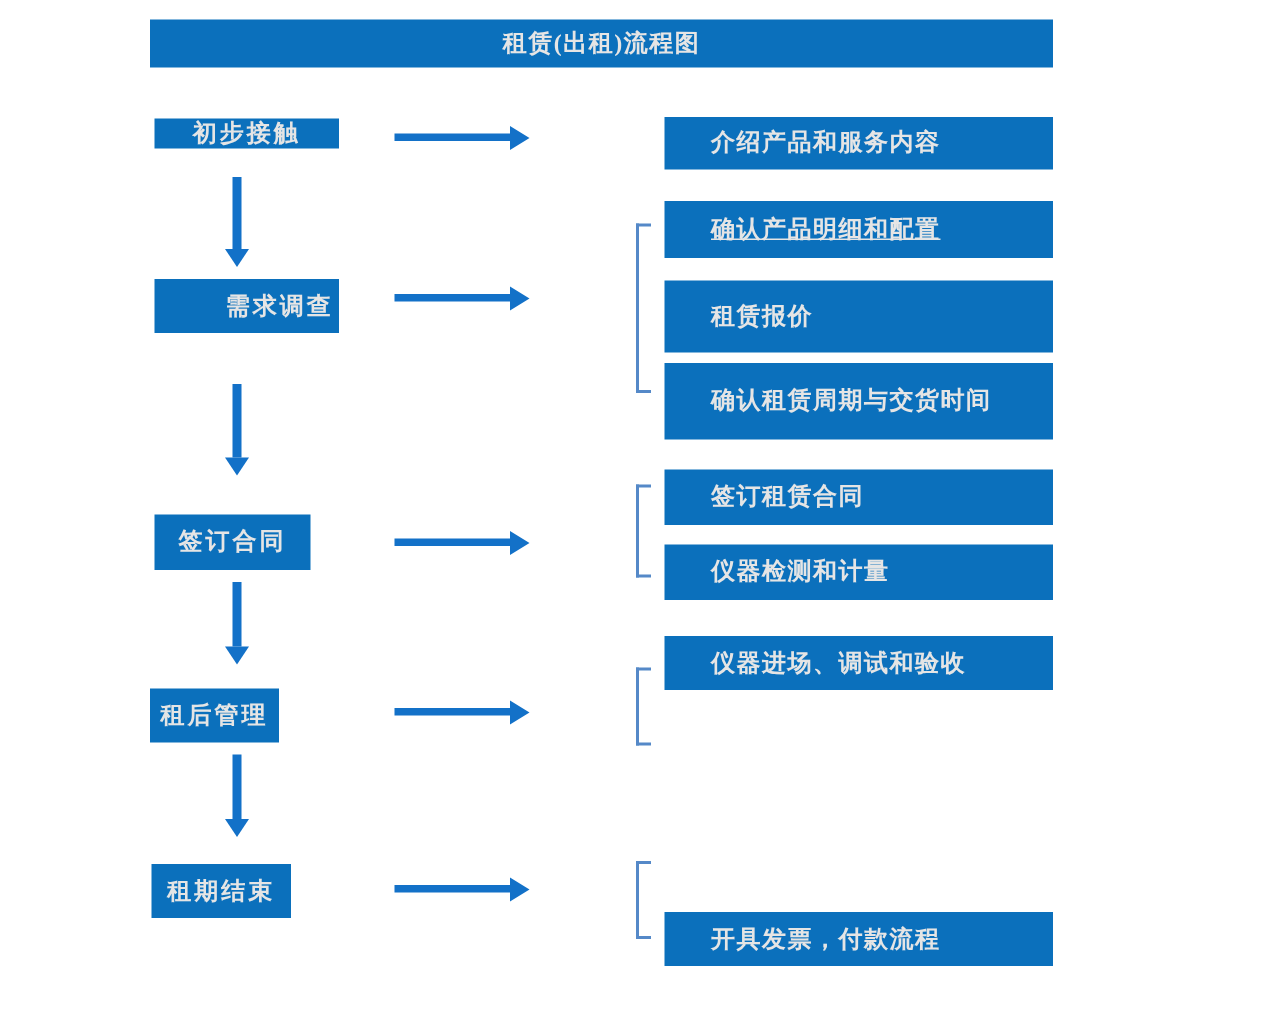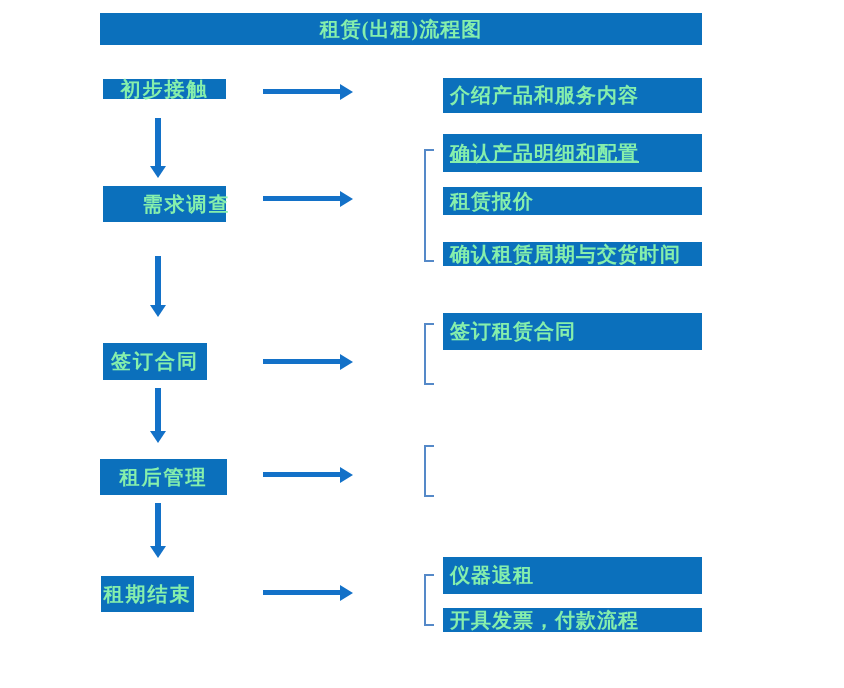--- a/index.html
+++ b/index.html
@@ -2,27 +2,27 @@
 <html><head>
 <meta charset="utf-8">
 <style>
   html,body{margin:0;padding:0;}
   body{
     width:844px;height:688px;background:#ffffff;position:relative;overflow:hidden;
     font-family:"Liberation Serif","DejaVu Serif",serif;
   }
   .stage{position:absolute;left:0;top:0;width:844px;height:688px;}
   .bluebox{
-    position:absolute;background:#0b70bc;color:#86efac;font-weight:bold;
-    font-size:20px;display:flex;align-items:center;box-sizing:border-box;
+    position:absolute;background:#0b70bc;color:#e5e5e5;font-weight:bold;
+    font-size:16px;display:flex;align-items:center;box-sizing:border-box;
     white-space:nowrap;
   }
   .titlebar{left:100px;top:13px;width:602px;height:32px;justify-content:center;letter-spacing:1px;}
   .step{justify-content:center;letter-spacing:2px;}
-  .out{width:259px;left:443px;padding-left:7px;letter-spacing:1px;}
+  .out{width:259px;left:443px;padding-left:31px;letter-spacing:1px;}
   
   .harrow{position:absolute;width:90px;height:16px;}
   .harrow .shaft{position:absolute;left:0;top:5px;width:78px;height:5px;background:#1371c8;}
   .harrow .head{position:absolute;left:77px;top:0;width:0;height:0;
     border-top:8px solid transparent;border-bottom:8px solid transparent;border-left:13px solid #1371c8;}
   
   .varrow{position:absolute;width:16px;left:150px;}
   .varrow .shaft{position:absolute;left:5px;top:0;width:6px;background:#1371c8;}
   .varrow .head{position:absolute;left:0;width:0;height:0;
     border-left:8px solid transparent;border-right:8px solid transparent;border-top:12px solid #1371c8;}
@@ -33,34 +33,35 @@
 </head>
 <body>
 
 <div class="stage">
 
   <div class="bluebox titlebar">租赁(出租)流程图</div>
 
   <div class="bluebox step" style="left:103px;top:79px;width:123px;height:20px;">初步接触</div>
   <div class="bluebox step" style="left:103px;top:186px;width:123px;height:36px;padding-left:44px;">需求调查</div>
   <div class="bluebox step" style="left:103px;top:343px;width:104px;height:37px;">签订合同</div>
-  <div class="bluebox step" style="left:100px;top:459px;width:127px;height:36px;">租后管理</div>
+  <div class="bluebox step" style="left:100px;top:459px;width:86px;height:36px;">租后管理</div>
   <div class="bluebox step" style="left:101px;top:576px;width:93px;height:36px;">租期结束</div>
 
   <div class="bluebox out" style="top:78px;height:35px;">介绍产品和服务内容</div>
 
   <div class="bluebox out" style="top:134px;height:38px;text-decoration:underline;">确认产品明细和配置</div>
-  <div class="bluebox out" style="top:187px;height:28px;">租赁报价</div>
-  <div class="bluebox out" style="top:242px;height:24px;">确认租赁周期与交货时间</div>
+  <div class="bluebox out" style="top:187px;height:48px;">租赁报价</div>
+  <div class="bluebox out" style="top:242px;height:51px;">确认租赁周期与交货时间</div>
 
   <div class="bluebox out" style="top:313px;height:37px;font-family:Liberation Serif, serif;">签订租赁合同</div>
+  <div class="bluebox out" style="top:363px;height:37px;">仪器检测和计量</div>
 
+  <div class="bluebox out" style="top:424px;height:36px;">仪器进场、调试和验收</div>
 
-  <div class="bluebox out" style="top:557px;height:37px;">仪器退租</div>
-  <div class="bluebox out" style="top:608px;height:24px;">开具发票，付款流程</div>
+  <div class="bluebox out" style="top:608px;height:36px;">开具发票，付款流程</div>
 
   <div class="harrow" style="left:263px;top:84px;">
     <div class="shaft"></div>
     <div class="head"></div>
   </div>
   <div class="harrow" style="left:263px;top:191px;">
     <div class="shaft"></div>
     <div class="head"></div>
   </div>
   <div class="harrow" style="left:263px;top:354px;">

